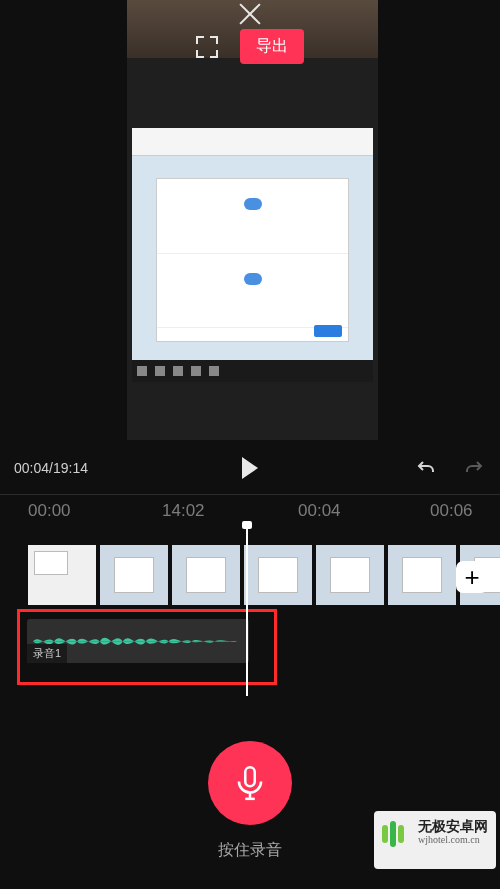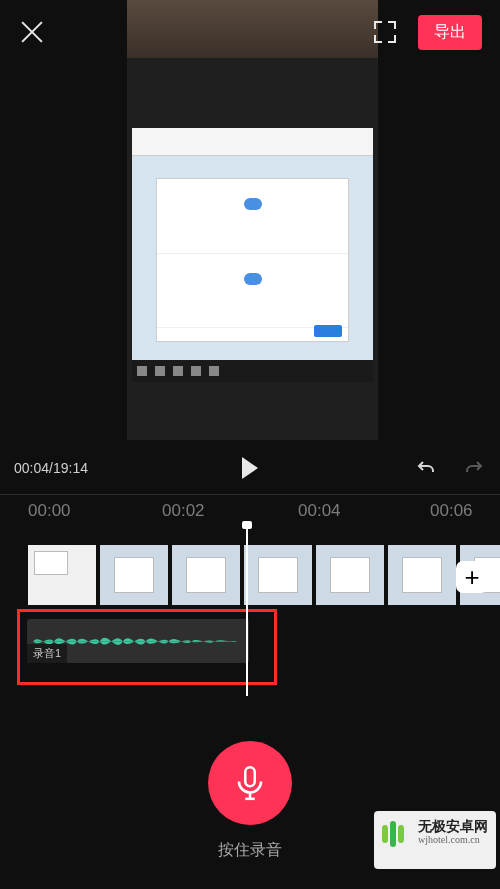--- a/index.html
+++ b/index.html
@@ -16,20 +16,21 @@
 
 .top-bar {
   position: absolute;
   top: 0; left: 0; right: 0;
   height: 64px;
   display: flex;
   align-items: center;
   justify-content: space-between;
   padding: 0 18px;
   z-index: 20;
+  flex-direction: column;
 }
 .close-btn {
   width: 28px; height: 28px;
   position: relative;
   cursor: pointer;
 }
 .close-btn::before, .close-btn::after {
   content: "";
   position: absolute;
   left: 13px; top: 0;
@@ -289,21 +290,21 @@
           <path d="M15 14l4-4-4-4"></path>
           <path d="M19 10h-9a5 5 0 00-5 5v1"></path>
         </svg>
     </div>
   </div>
 </div>
 
 <div class="timeline">
   <div class="ruler">
     <span style="left:28px">00:00</span>
-    <span style="left:162px">00:02</span>
+    <span style="left:162px">14:02</span>
     <span style="left:298px">00:04</span>
     <span style="left:430px">00:06</span>
   </div>
 
   <div class="thumb-track">
     <div class="thumb first"></div>
     <div class="thumb">
         <div class="cl"></div>
       </div>
     <div class="thumb">

